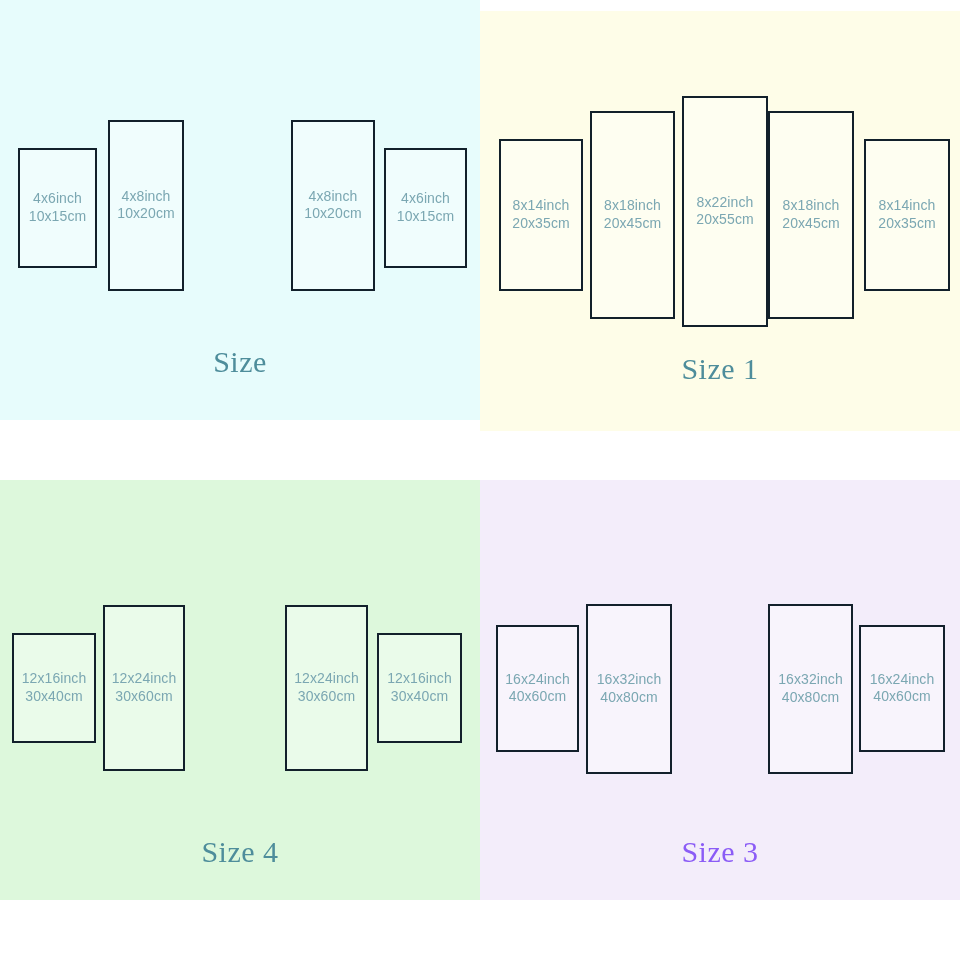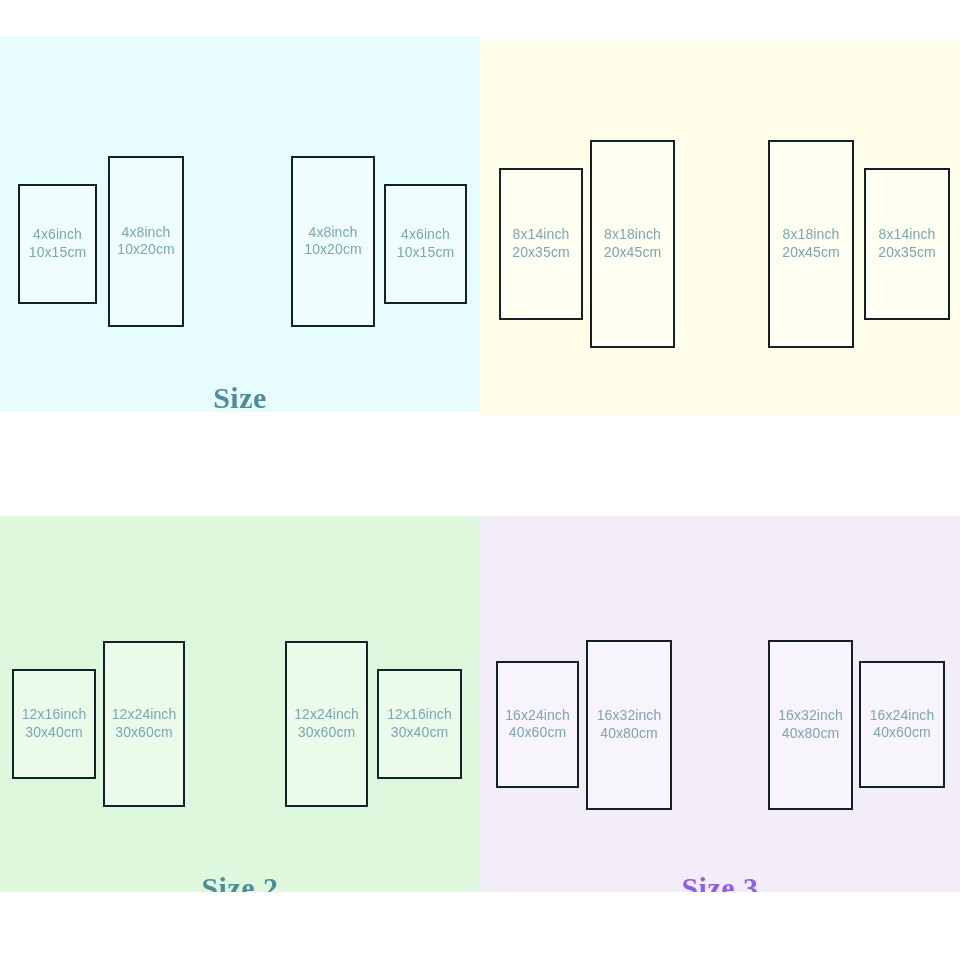--- a/index.html
+++ b/index.html
@@ -13,26 +13,25 @@
   }
   #chart {
     position: relative;
     width: 960px;
     height: 960px;
     overflow: hidden;
   }
   .quadrant {
     position: absolute;
     width: 480px;
-    height: 376px;
+    height: 420px;
     overflow: hidden;
-    margin-top: 36px;
   }
   .q-tl { left: 0;   top: 0;   }
-  .q-tr { left: 480px; top: 4px; }
+  .q-tr { left: 480px; top: 11px; }
   .q-bl { left: 0;   top: 480px; }
   .q-br { left: 480px; top: 480px; }
 
   .panels {
     position: absolute;
     left: 0;
     top: 0;
     width: 480px;
     height: 480px;
   }
@@ -61,21 +60,21 @@
   .panel-label .ln {
     display: block;
   }
   .q-title {
     position: absolute;
     width: 480px;
     left: 0;
     text-align: center;
     color: #4e8d9b;
     font-family: "Liberation Serif", "DejaVu Serif", serif;
-    font-weight: bold;
+    font-weight: normal;
     font-size: 30px;
     letter-spacing: 0.5px;
   }
 </style>
 </head>
 <body>
 
 <div id="chart">
   <div class="quadrant q-tl" style="background: rgb(231, 252, 252);">
     <div class="panels">
@@ -113,33 +112,40 @@
             <span class="ln">8x14inch</span>
             <span class="ln">20x35cm</span>
           </div>
         </div>
         <div class="panel" style="left: 110px; top: 100px; width: 85px; height: 208px; border-color: rgb(18, 32, 43);">
           <div class="panel-label" style="color: rgb(123, 167, 178);">
             <span class="ln">8x18inch</span>
             <span class="ln">20x45cm</span>
           </div>
         </div>
+        <div class="panel" style="left: 202px; top: 85px; width: 86px; height: 231px; border-color: rgb(18, 32, 43);">
+          <div class="panel-label" style="color: rgb(123, 167, 178);">
+            <span class="ln">8x22inch</span>
+            <span class="ln">20x55cm</span>
+          </div>
+        </div>
         <div class="panel" style="left: 288px; top: 100px; width: 86px; height: 208px; border-color: rgb(18, 32, 43);">
           <div class="panel-label" style="color: rgb(123, 167, 178);">
             <span class="ln">8x18inch</span>
             <span class="ln">20x45cm</span>
           </div>
         </div>
         <div class="panel" style="left: 384px; top: 128px; width: 86px; height: 152px; border-color: rgb(18, 32, 43);">
           <div class="panel-label" style="color: rgb(123, 167, 178);">
             <span class="ln">8x14inch</span>
             <span class="ln">20x35cm</span>
           </div>
         </div>
       </div>
+    <div class="q-title" style="top: 341px; color: rgb(78, 141, 155);">Size 1</div>
   </div>
   <div class="quadrant q-bl" style="background: rgb(221, 248, 220);">
     <div class="panels">
         <div class="panel" style="left: 12px; top: 153px; width: 84px; height: 110px; border-color: rgb(18, 32, 43);">
           <div class="panel-label" style="color: rgb(123, 167, 178);">
             <span class="ln">12x16inch</span>
             <span class="ln">30x40cm</span>
           </div>
         </div>
         <div class="panel" style="left: 103px; top: 125px; width: 82px; height: 166px; border-color: rgb(18, 32, 43);">
@@ -154,21 +160,21 @@
             <span class="ln">30x60cm</span>
           </div>
         </div>
         <div class="panel" style="left: 377px; top: 153px; width: 85px; height: 110px; border-color: rgb(18, 32, 43);">
           <div class="panel-label" style="color: rgb(123, 167, 178);">
             <span class="ln">12x16inch</span>
             <span class="ln">30x40cm</span>
           </div>
         </div>
       </div>
-    <div class="q-title" style="top: 355px; color: rgb(78, 141, 155);">Size 2</div>
+    <div class="q-title" style="top: 355px; color: rgb(78, 141, 155);">Size 4</div>
   </div>
   <div class="quadrant q-br" style="background: rgb(243, 237, 250);">
     <div class="panels">
         <div class="panel" style="left: 16px; top: 145px; width: 83px; height: 127px; border-color: rgb(18, 32, 43);">
           <div class="panel-label" style="color: rgb(123, 167, 178);">
             <span class="ln">16x24inch</span>
             <span class="ln">40x60cm</span>
           </div>
         </div>
         <div class="panel" style="left: 106px; top: 124px; width: 86px; height: 170px; border-color: rgb(18, 32, 43);">

